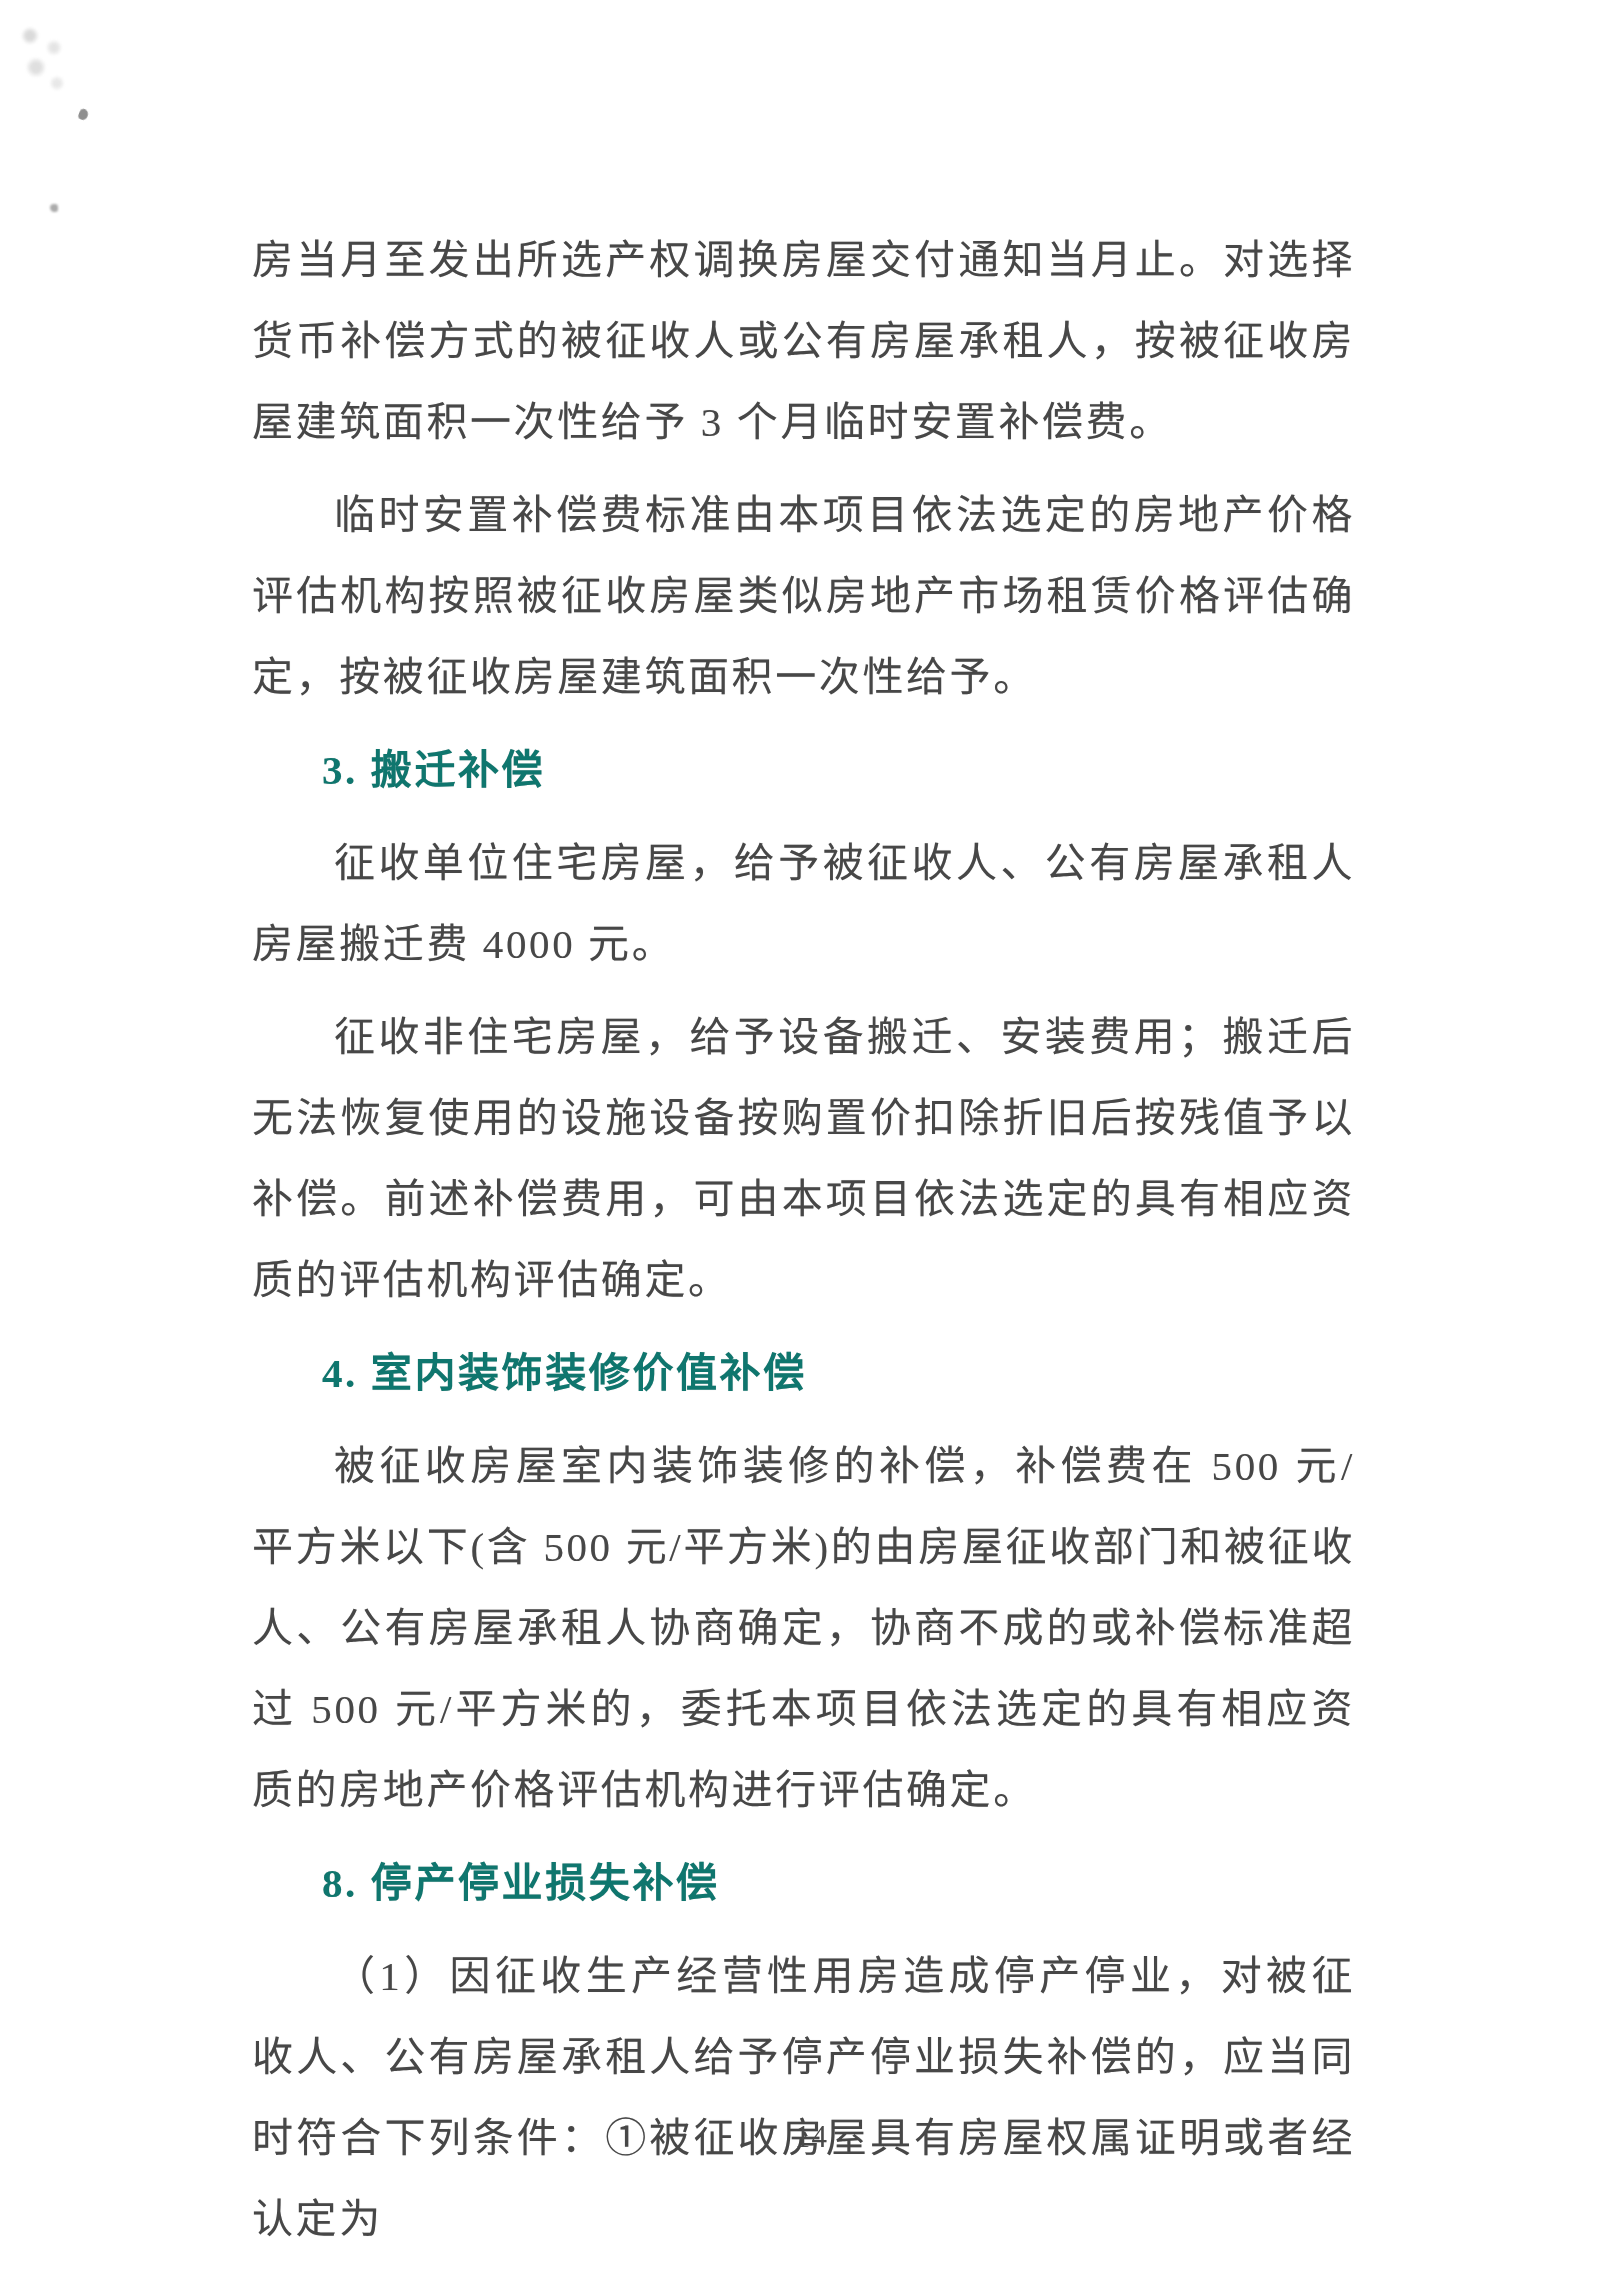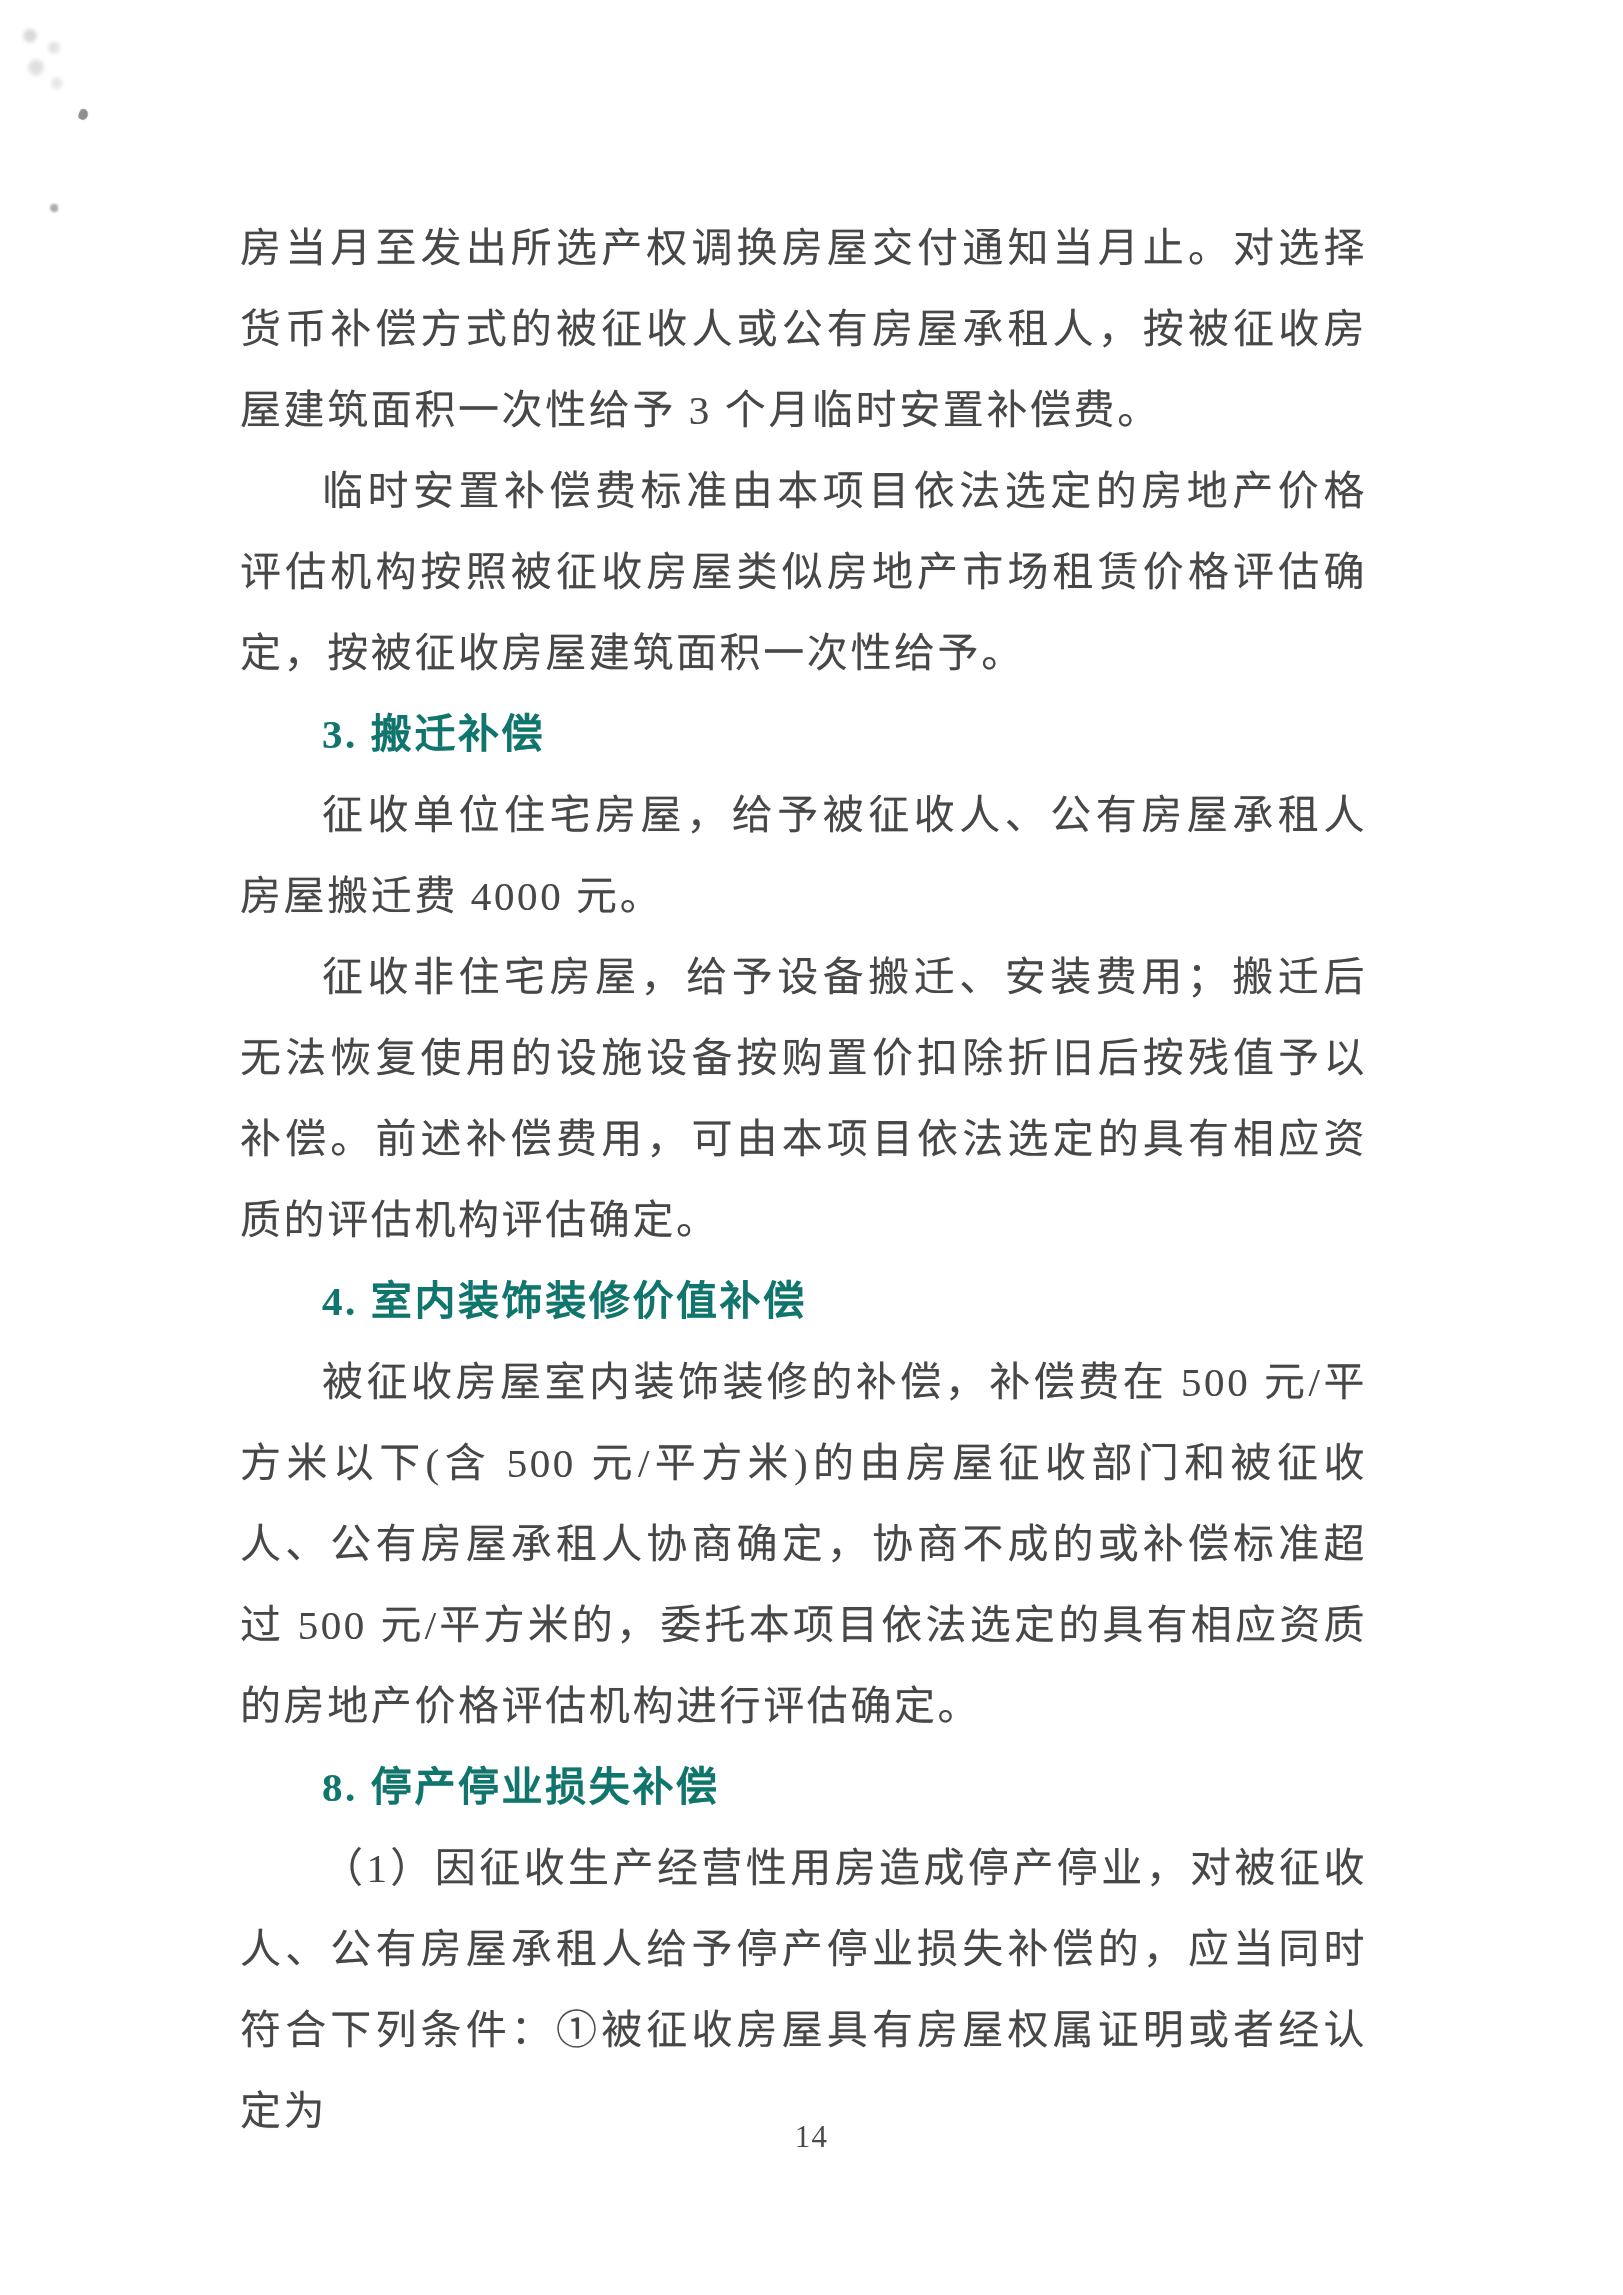--- a/index.html
+++ b/index.html
@@ -24,21 +24,21 @@
     width: 1127px;
     color: #474747;
     font-size: 41px;
     line-height: 81px;
     letter-spacing: 2.6px;
     text-align: justify;
     text-justify: inter-character;
     text-shadow: 0 0 0.7px rgba(70,70,70,0.30);
   }
   .content p {
-    margin: 0;
+    margin: 12px;
     padding: 0;
     text-indent: 2em;
   }
   .content p.no-indent {
     text-indent: 0;
   }
   .content .heading {
     margin: 0;
     padding: 0;
     text-indent: 2em;

